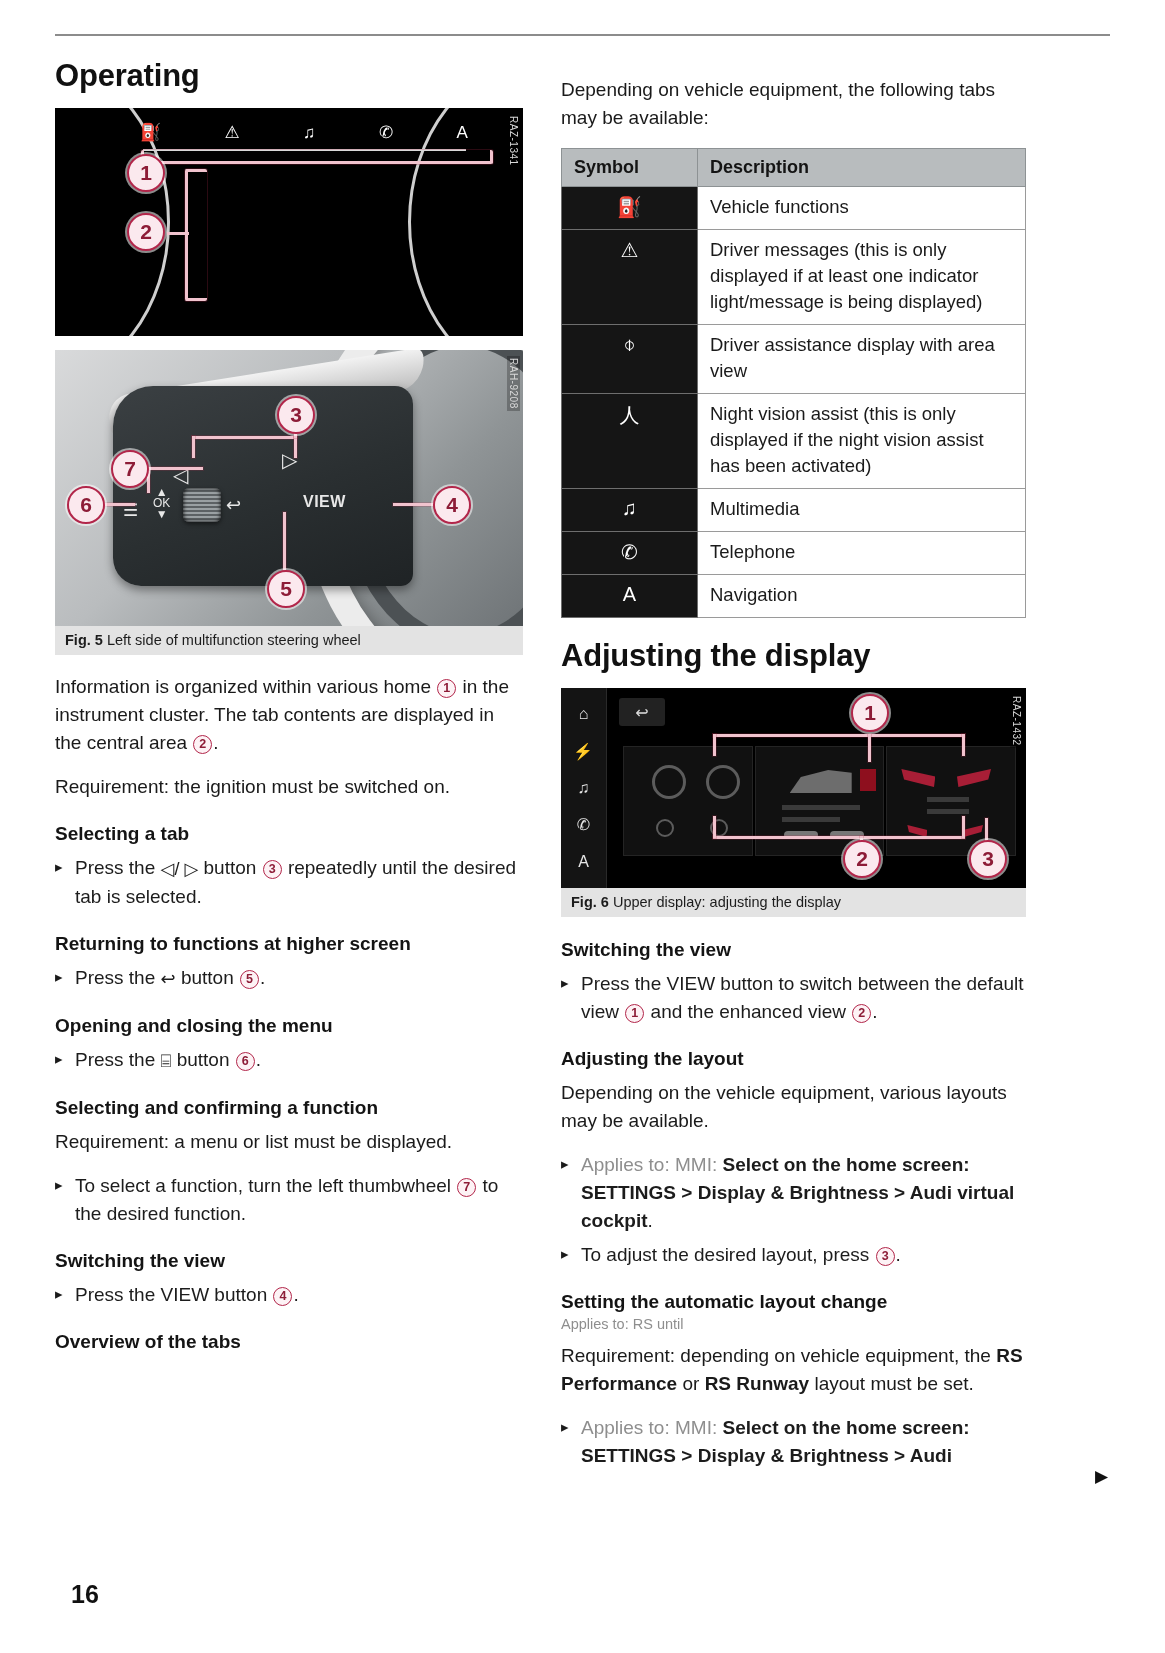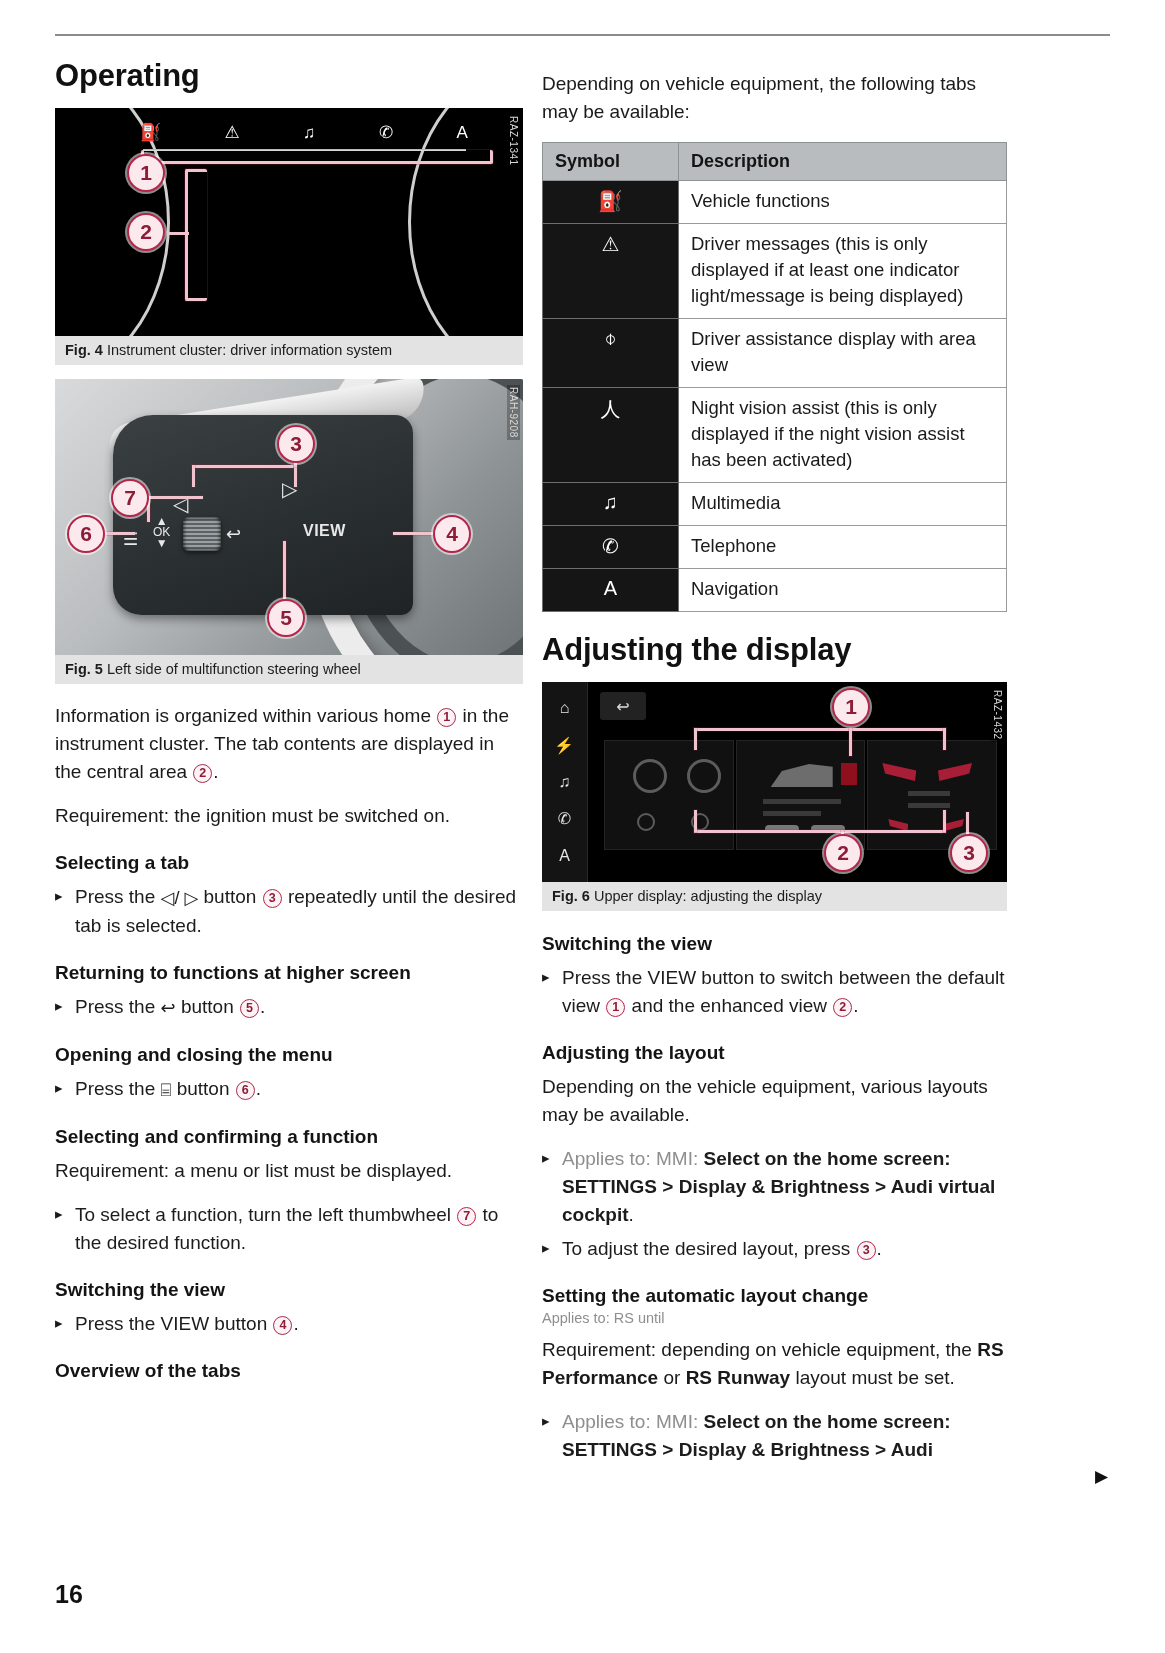--- a/index.html
+++ b/index.html
@@ -15,21 +15,21 @@
   
   .runhead { padding-top: 26px; }
   .runhead-title {
     font-size: 20px; font-weight: bold; letter-spacing: .3px; color: #111;
   }
   .runhead-rule {
     margin-top: 8px; height: 2px; background: #8c8c8c; width: 100%;
   }
 
   
-  .cols { display: flex; gap: 19px; margin-top: 22px; }
+  .cols { display: flex; gap: 38px; margin-top: 22px; }
   .col { width: 465px; }
   .col.left  { width: 468px; }
   .col.right { width: 465px; }
 
   h1.sec {
     font-size: 31px; font-weight: bold; letter-spacing: -.2px;
     color: #111; margin-bottom: 14px;
   }
   h1.sec.tight { margin-top: 16px; }
 
@@ -252,21 +252,21 @@
     padding: 8px 0 10px 0; font-size: 20px; border: 1px solid #6e6e6e;
     width: 136px;
   }
   table.symtab td.desc {
     padding: 7px 12px 9px 12px; font-size: 18.5px; line-height: 26px;
     border: 1px solid #9a9a9a; vertical-align: top; color: #1a1a1a;
   }
 
   
   .pageno {
-    position: absolute; left: 55px; bottom: 44px;
+    position: absolute; left: 71px; bottom: 44px;
     font-size: 25px; font-weight: bold; color: #111;
   }
   .nextmark {
     position: absolute; right: 57px; bottom: 166px;
     font-size: 17px; color: #111;
   }
 </style>
 </head>
 <body>
 
@@ -294,24 +294,20 @@
             <span>A</span>
           </div>
           <div class="tabline"></div>
           <div class="c-brack b1"></div>
           <div class="c-brack b2"></div>
           <div class="b2tick"></div>
           <div class="cnum-fig n1">1</div>
           <div class="cnum-fig n2">2</div>
           <div class="figcode">RAZ-1341</div>
         </div>
-        <div class="figcap">
-          <b>Fig. 4</b>
-          <span>Instrument cluster: driver information system</span>
-        </div>
       </div>
 
       <div class="figure" style="margin-top:14px">
         <div class="figbox fig5">
           <div class="wheelRim"></div>
           <div class="wheelInner"></div>
           <div class="spokeHi"></div>
           <div class="spoke"></div>
           <div class="glyph arrL">◁</div>
           <div class="glyph arrR">▷</div>
@@ -374,21 +370,21 @@
       <h2 class="sub">Switching the view</h2>
       <ul class="steps">
         <li><span>Press the VIEW button </span><span class="cn">4</span><span>.</span></li>
       </ul>
 
       <h2 class="sub">Overview of the tabs</h2>
     </div>
 
     <div class="col right">
 
-      <p class="body" style="margin-top:12px">Depending on vehicle equipment, the following tabs may be available:</p>
+      <p class="body" style="margin-top:18px">Depending on vehicle equipment, the following tabs may be available:</p>
 
       <table class="symtab">
         <thead>
           <tr>
             <th class="symh">Symbol</th>
             <th>Description</th>
           </tr>
         </thead>
         <tbody>
           <tr>

